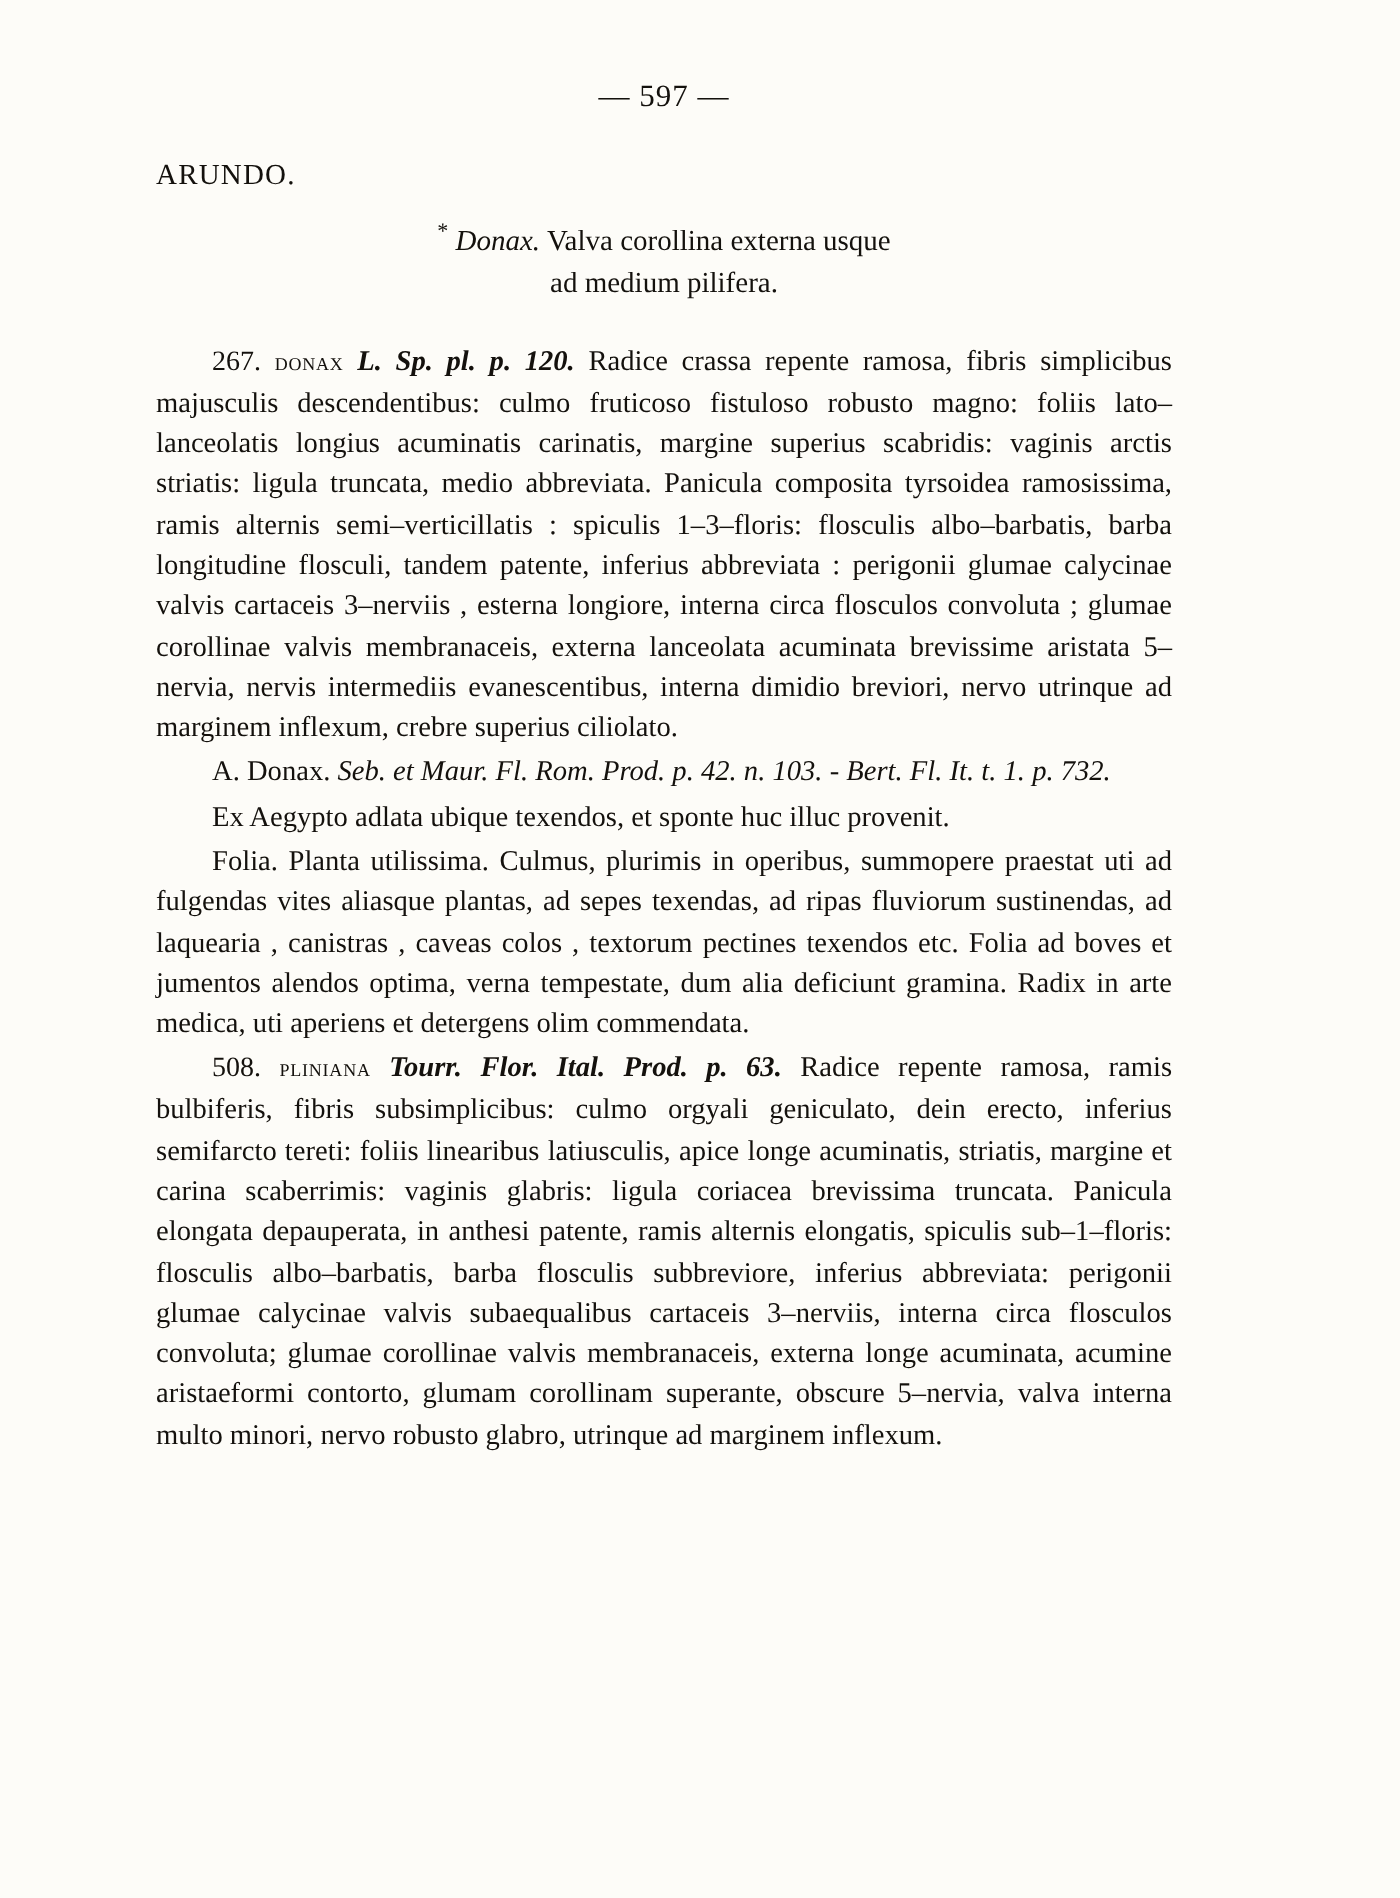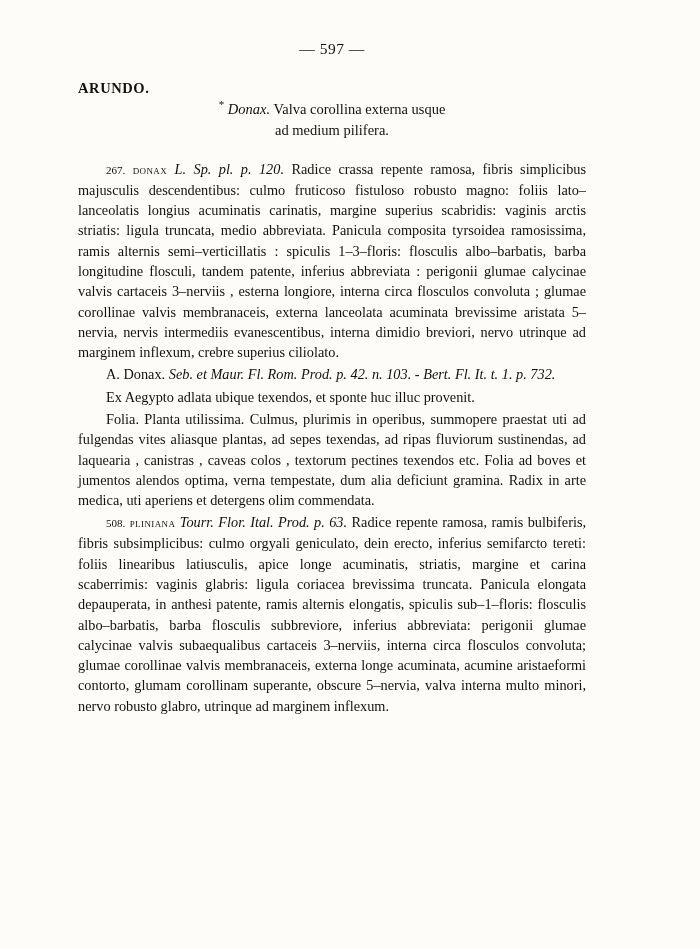--- a/index.html
+++ b/index.html
@@ -23,22 +23,21 @@
   }
   .page-number {
     text-align: center;
     font-size: 15.5px;
     letter-spacing: 0.5px;
     margin-bottom: 22px;
   }
   .genus-head {
     font-size: 14.5px;
     letter-spacing: 0.6px;
-    margin-bottom: 0;
-    font-weight: bold;
+    margin-bottom: 12px;
   }
   .section-note {
     text-align: center;
     font-size: 14.5px;
     line-height: 1.45;
     margin: 0 0 18px 0;
   }
   .section-note .ital {
     font-style: italic;
   }
@@ -49,35 +48,35 @@
   p.body {
     font-size: 14.3px;
     line-height: 1.42;
     text-align: justify;
     margin: 0 0 2px 0;
     text-indent: 28px;
     -webkit-hyphens: none;
     hyphens: none;
   }
   .entry-num {
-    font-size: 11px;
+    font-size: 14px;
   }
   .smallcaps {
     font-variant: small-caps;
     font-size: 12.6px;
     letter-spacing: 0.4px;
     margin-top: 18px;
   }
   .ital {
     font-style: italic;
     margin-top: 44px;
   }
   .bold-ital {
     font-style: italic;
-    font-weight: normal;
+    font-weight: bold;
   }
   .tight {
     margin-bottom: 0;
   }
 </style>
 </head>
 <body>
 
 <div class="page">
 

